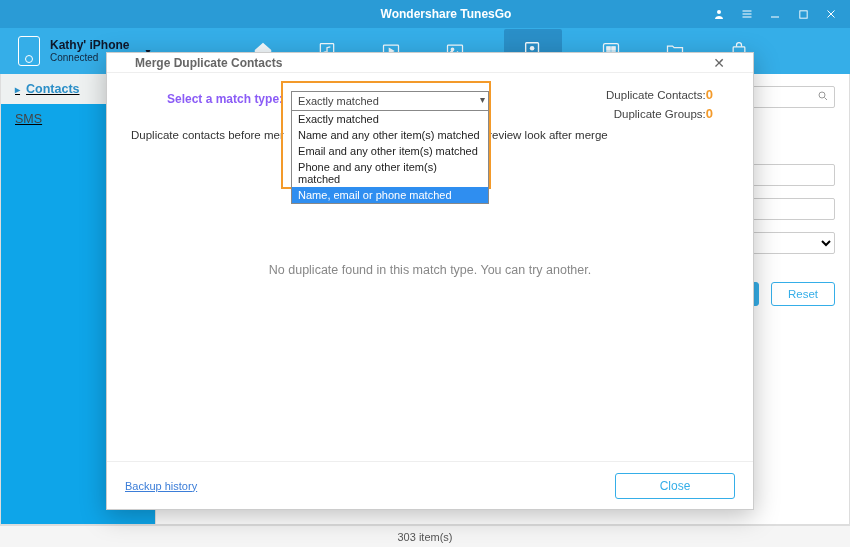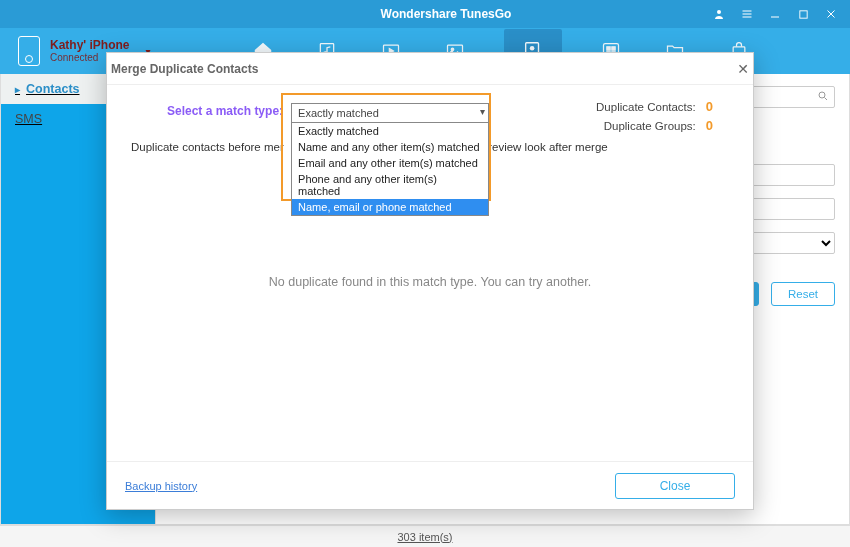--- a/index.html
+++ b/index.html
@@ -5,21 +5,21 @@
   * { margin: 0; padding: 0; box-sizing: border-box; font-family: "Segoe UI", Arial, sans-serif; }
   body { width: 850px; height: 547px; background: #f5f5f5; overflow: hidden; position: relative; }
 
   
   .titlebar { height: 28px; background: #2a9bd6; display: flex; align-items: center; color: #fff; font-size: 12px; justify-content: center; }
   .titlebar-title { flex: 1; text-align: center; font-weight: 600; }
   .titlebar-icons { display: flex; gap: 14px; padding-right: 12px; }
   .titlebar-icons span { cursor: pointer; display: inline-flex; align-items: center; justify-content: center; width: 14px; height: 14px; }
 
   
-  .header { height: 46px; background: #35aee8; display: flex; align-items: center; color: #7f1d1d; gap: 28px; }
+  .header { height: 46px; background: #35aee8; display: flex; align-items: center; color: #0f172a; gap: 28px; }
   .device { display: flex; align-items: center; gap: 10px; padding-left: 18px; width: 180px; }
   .device-icon { width: 22px; height: 30px; border: 1.5px solid #fff; border-radius: 3px; position: relative; }
   .device-icon::after { content: ""; position: absolute; bottom: 2px; left: 50%; transform: translateX(-50%); width: 6px; height: 6px; border: 1px solid #fff; border-radius: 50%; }
   .device-texts { line-height: 1.2; }
   .device-name { font-size: 12px; font-weight: 600; }
   .device-status { font-size: 10px; opacity: .9; }
   .device-chevron { margin-left: 6px; font-size: 10px; }
   .navicons { flex: 1; display: flex; gap: 34px; padding-left: 40px; align-items: center; }
   .navicon { width: 30px; height: 30px; display: flex; align-items: center; justify-content: center; opacity: .95; }
   .navicon.selected { background: #2a8ec7; padding: 8px 18px; border-radius: 2px; width: auto; height: 44px; }
@@ -34,39 +34,39 @@
   .search-wrap { position: absolute; top: 12px; right: 14px; width: 180px; }
   .search-input { width: 100%; height: 22px; border: 1px solid #ccc; border-radius: 2px; padding: 2px 24px 2px 6px; font-size: 11px; }
   .search-icon { position: absolute; right: 6px; top: 4px; color: #999; font-size: 12px; }
   .right-forms { position: absolute; right: 14px; top: 90px; width: 200px; display: flex; flex-direction: column; gap: 12px; }
   .right-forms input, .right-forms select { height: 22px; border: 1px solid #ccc; border-radius: 2px; font-size: 11px; padding: 0 4px; background: #fff; }
   .right-buttons { position: absolute; right: 14px; top: 208px; display: flex; gap: 12px; }
   .btn { height: 24px; padding: 0 16px; border-radius: 3px; font-size: 11.5px; cursor: pointer; border: 1px solid; background: #fff; }
   .btn-primary-bg { background: #35aee8; border-color: #35aee8; color: #fff; }
   .btn-outline { color: #35aee8; border-color: #35aee8; }
 
-  .statusbar { height: 22px; background: #f5f5f5; border-top: 1px solid #ddd; display: flex; align-items: center; justify-content: center; font-size: 11px; color: #555; text-decoration: underline; }
+  .statusbar { height: 22px; background: #f5f5f5; border-top: 1px solid #ddd; display: flex; align-items: center; justify-content: center; font-size: 11px; color: #555; }
 
   
   .modal { position: absolute; left: 106px; top: 52px; width: 648px; height: 458px; background: #fff; border: 1px solid #ccc; box-shadow: 0 6px 24px rgba(0,0,0,.25); display: flex; flex-direction: column; }
-  .modal-header { height: 32px; display: flex; align-items: center; justify-content: space-between; padding: 0 4px; border-bottom: 1px solid #eee; }
+  .modal-header { height: 20px; display: flex; align-items: center; justify-content: space-between; padding: 0 28px; border-bottom: 1px solid #eee; }
   .modal-title { font-size: 12px; color: #666; font-weight: 600; }
   .modal-close { font-size: 14px; cursor: pointer; color: #666; }
   .modal-body { flex: 1; position: relative; padding: 18px 24px 0; font-size: 12px; color: #444; }
   .row-top { display: flex; align-items: flex-start; }
   .match-label { font-weight: 700; color: #8b5cf6; padding-top: 1px; }
   .select-wrap { margin-left: 8px; position: relative; width: 198px; }
   .select-box { width: 100%; height: 20px; border: 1px solid #888; background: #fff; font-size: 11px; padding: 0 18px 0 6px; display: flex; align-items: center; cursor: pointer; }
   .select-caret { position: absolute; right: 4px; top: 3px; font-size: 10px; color: #555; pointer-events: none; }
   .dropdown { position: absolute; top: 19px; left: 0; width: 198px; background: #fff; border: 1px solid #888; z-index: 5; }
   .dropdown-item { padding: 2px 6px; font-size: 11px; color: #222; cursor: pointer; }
   .dropdown-item.hovered { background: #2f8ef0; color: #fff; }
   .highlight-box { position: absolute; border: 2px solid #f39a2a; pointer-events: none; left: 174px; top: 8px; width: 210px; height: 108px; }
   .dup-stats { position: absolute; right: 40px; top: 14px; text-align: right; font-size: 11.5px; }
-  .dup-stats-row { display: flex; align-items: center; justify-content: flex-end; gap: 10px; margin-bottom: 4px; text-align: right; }
+  .dup-stats-row { display: flex; align-items: center; justify-content: flex-end; margin-bottom: 4px; text-align: right; }
   .dup-count { color: #f39a2a; font-weight: 700; font-size: 13px; }
   .instr { margin-top: 18px; font-size: 11.5px; color: #333; }
   .empty-msg { position: absolute; top: 190px; left: 0; right: 0; text-align: center; color: #888; font-size: 12.5px; }
   .modal-footer { height: 48px; border-top: 1px solid #eee; display: flex; align-items: center; justify-content: space-between; padding: 0 18px; }
   .backup-link { font-size: 11px; color: #3b7dd8; text-decoration: underline; cursor: pointer; }
   .close-btn { width: 120px; height: 26px; border: 1px solid #35aee8; color: #35aee8; background: #fff; border-radius: 3px; font-size: 12px; cursor: pointer; }
 </style>
 </head>
 <body>
 

